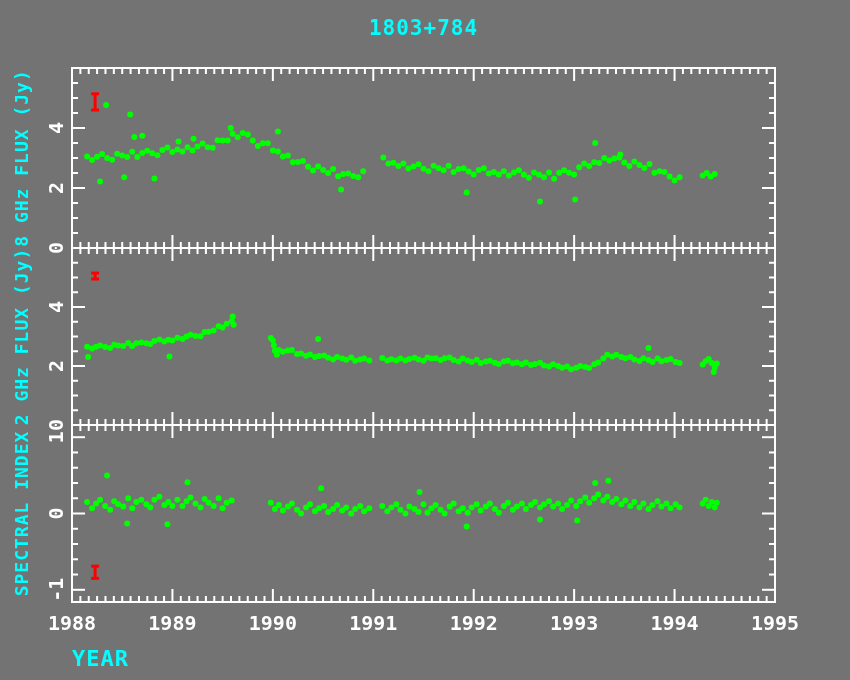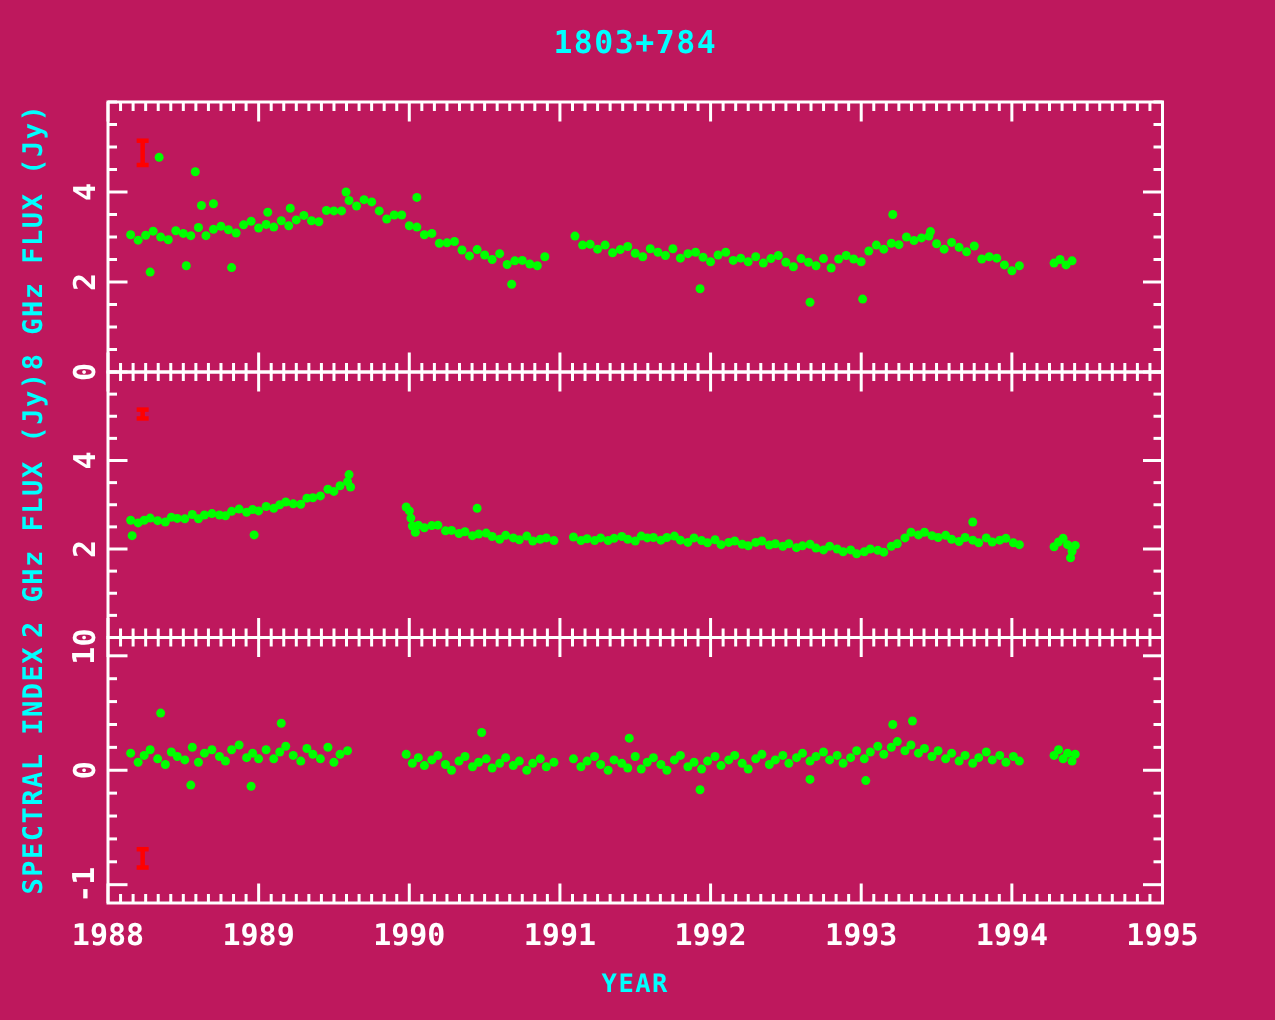--- a/index.html
+++ b/index.html
@@ -1,21 +1,21 @@
 <!DOCTYPE html>
 <html><head>
 <meta charset="utf-8">
 <style>
   html,body{margin:0;padding:0;background:#000;}
-  #stage{position:relative;width:850px;height:680px;background:#be185d;overflow:hidden;
+  #stage{position:relative;width:850px;height:680px;background:#737373;overflow:hidden;
          font-family:"DejaVu Sans Mono","Liberation Mono",monospace;}
   .ttl{position:absolute;left:72px;width:703px;top:16px;text-align:center;
        color:#00ffff;font-size:21px;font-weight:bold;letter-spacing:1px;}
-  .xlab{position:absolute;left:72px;width:703px;top:646px;text-align:center;
-        color:#00ffff;font-size:17px;font-weight:bold;letter-spacing:1px;}
+  .xlab{position:absolute;left:72px;width:703px;top:646px;text-align:left;
+        color:#00ffff;font-size:22px;font-weight:bold;letter-spacing:1px;}
   svg text{font-family:"DejaVu Sans Mono","Liberation Mono",monospace;font-weight:bold;}
 </style>
 </head>
 <body>
 
 <div id="stage">
   <div class="ttl">1803+784</div>
   <svg id="chart" width="850" height="680">
       <rect x="72" y="68" width="703" height="180" fill="none" stroke="#ffffff" stroke-width="2"></rect>
       <line x1="72" y1="68" x2="72" y2="81" stroke="#ffffff" stroke-width="2"></line>

